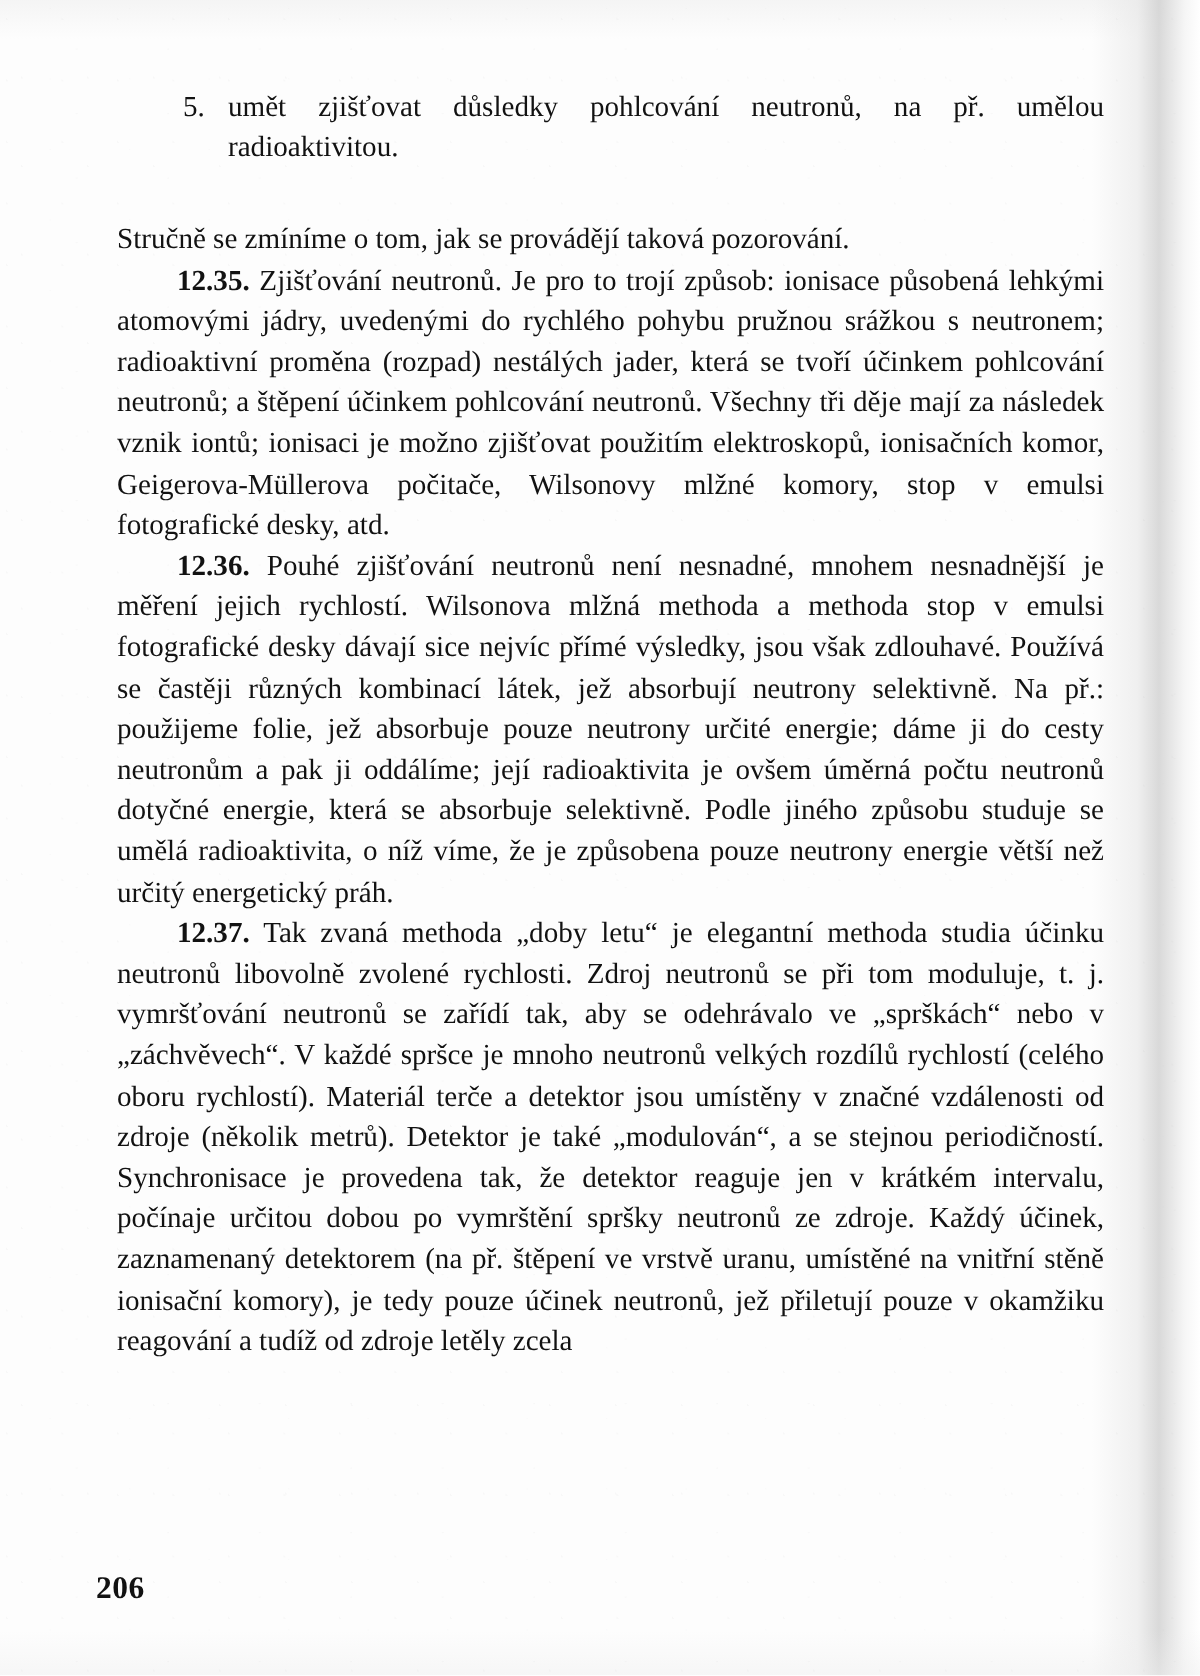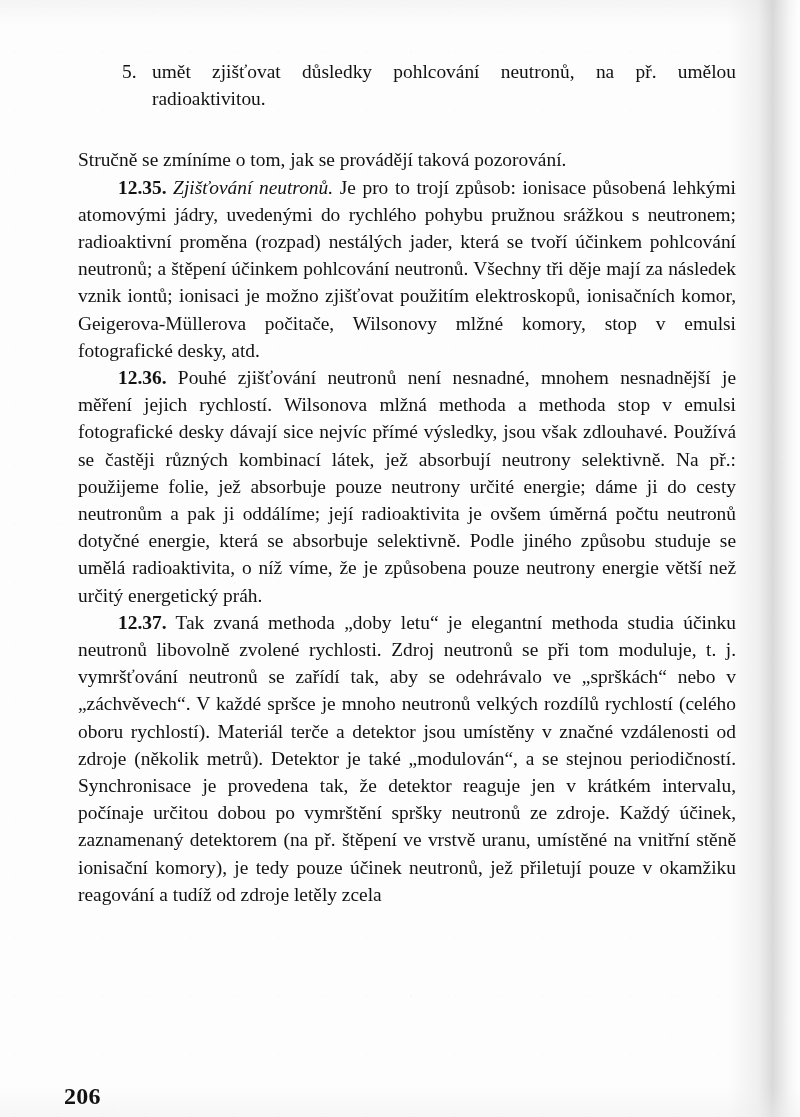--- a/index.html
+++ b/index.html
@@ -93,32 +93,30 @@
     margin-top: 34px;
   }
   .para-indent {
     text-indent: 40px;
   }
 
   .sec-num {
     font-weight: bold;
   }
   .sec-title {
-    font-style: italic;
   }
 
   .page-number {
     position: absolute;
     left: 64px;
     top: 1046px;
-    font-size: 24px;
+    font-size: 21px;
     font-weight: bold;
     color: #121212;
     letter-spacing: 0.3px;
-    margin-top: 37px;
   }
 
   
   .scan-grain {
     position: absolute;
     inset: 0;
     pointer-events: none;
     opacity: 0.05;
     background-image:
       radial-gradient(circle at 12% 31%, #888 0.6px, transparent 0.7px),

